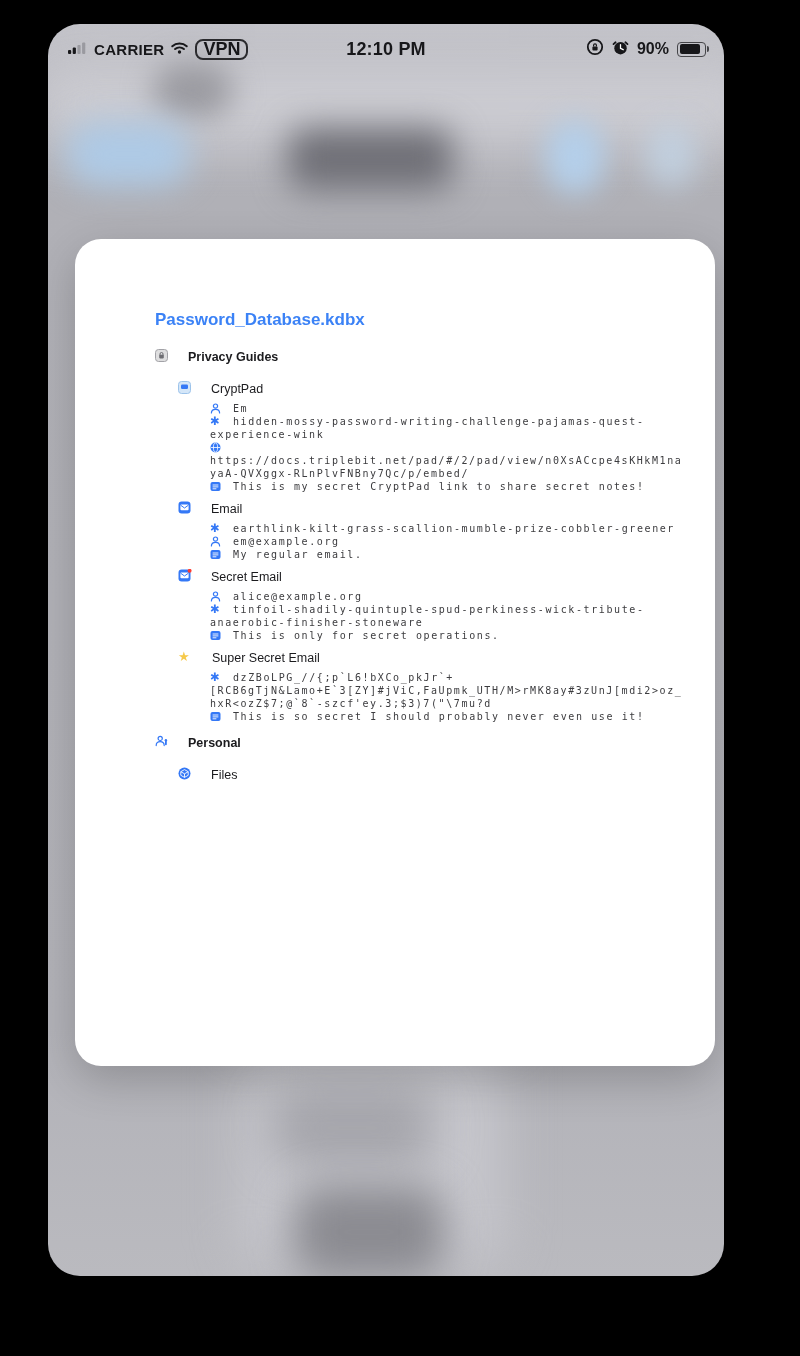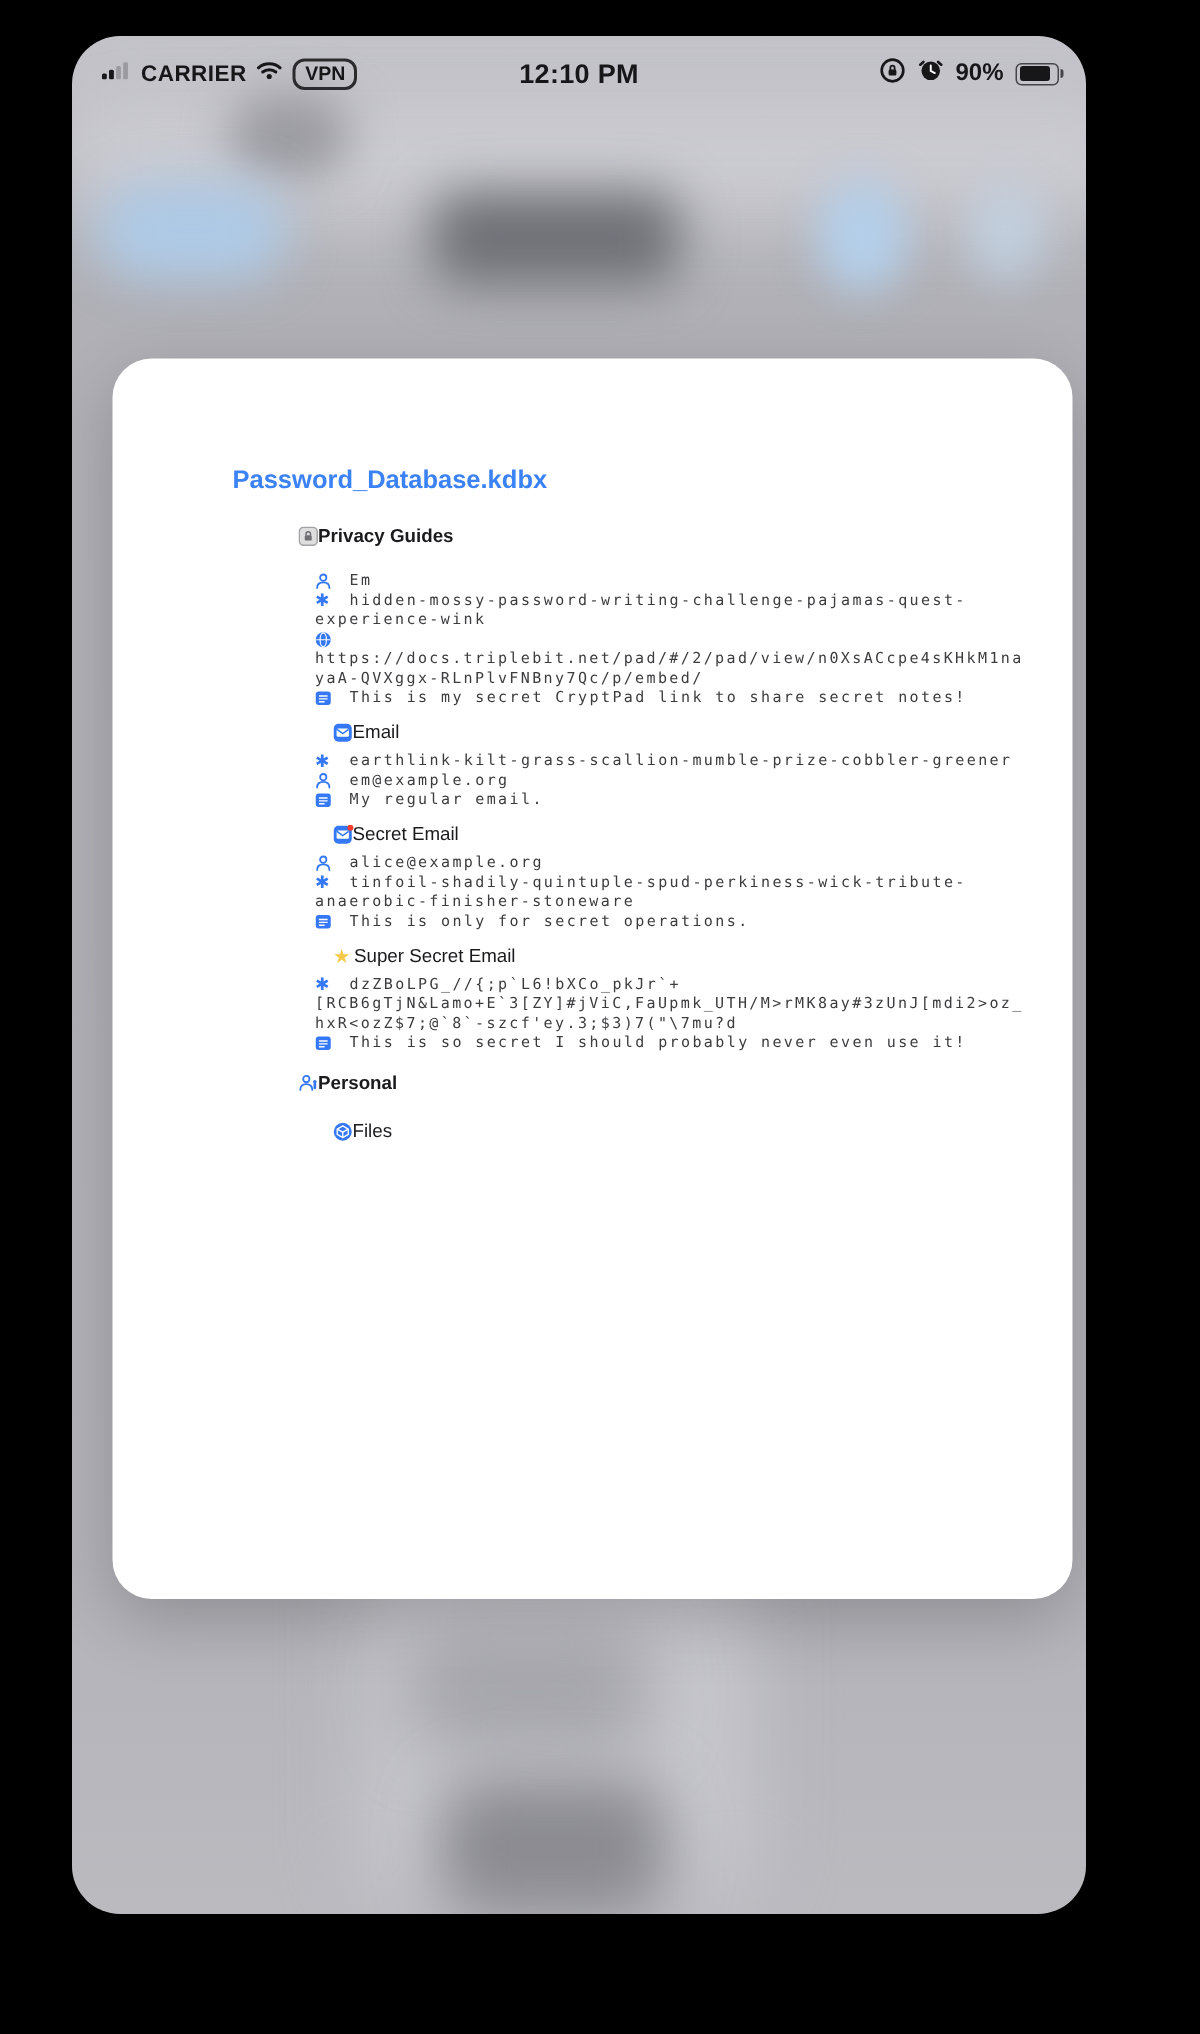--- a/index.html
+++ b/index.html
@@ -23,36 +23,36 @@
   .b-bot-mid{left:222px;top:1068px;width:165px;height:72px;background:#a4a4aa;filter:blur(22px);}
   .b-bot-dark{left:245px;top:1162px;width:152px;height:92px;background:#8b8b91;filter:blur(20px);}
 
   
   .status{position:absolute;left:0;top:6px;width:100%;height:38px;color:#17171a;}
   .st-left{position:absolute;left:20px;top:0;height:38px;display:flex;align-items:center;gap:7px;}
   .st-right{position:absolute;right:18px;top:0;height:38px;display:flex;align-items:center;gap:8px;}
   .st-time{position:absolute;left:50%;top:0;transform:translateX(-50%);height:38px;
     display:flex;align-items:center;font-size:18px;font-weight:700;letter-spacing:.2px;}
   .carrier{font-size:15px;font-weight:700;letter-spacing:.3px;}
-  .vpn{border:2px solid #2b2b2e;border-radius:8px;font-size:13px;font-weight:700;
+  .vpn{border:2px solid #2b2b2e;border-radius:8px;font-size:18px;font-weight:700;
        padding:1px 6px 2px;line-height:14px;color:#17171a;}
   .pct{font-size:16px;font-weight:600;}
   .battery{position:relative;width:27px;height:13px;border:1.5px solid #454549;border-radius:4px;}
   .battery .fill{position:absolute;left:1.5px;top:1.5px;bottom:1.5px;width:20px;background:#17171a;border-radius:2px;}
   .battery .nub{position:absolute;right:-4px;top:3.5px;width:2px;height:6px;background:#454549;border-radius:0 2px 2px 0;}
 
   
   .card{position:absolute;left:27px;top:215px;width:640px;height:827px;background:#fff;
         border-radius:26px;box-shadow:0 14px 44px rgba(0,0,0,.20);}
   .card-inner{padding:70px 38px 0 80px;}
   .doc-title{margin:0;font-size:17px;line-height:22px;font-weight:700;color:#3b82f6;}
 
   .sec{margin-top:18px;}
   .sec.personal{margin-top:12px;}
-  .sec-h,.g-h{display:flex;align-items:center;gap:0;line-height:16px;font-size:12.5px;color:#1b1b1e;margin-left:44px;}
+  .sec-h,.g-h{display:flex;align-items:flex-start;gap:20px;line-height:16px;font-size:12.5px;color:#1b1b1e;}
   .sec-h{font-weight:700;}
   .g-h{font-weight:400;}
   .groups{margin-top:16px;margin-left:23px;}
   .group + .group{margin-top:8px;}
 
   .fields{margin-top:5px;margin-left:32px;width:478px;
     font-family:"DejaVu Sans Mono",monospace;font-size:10px;line-height:13px;
     color:#3c3c3f;overflow-wrap:break-word;}
   .fv{letter-spacing:1.6px;}
   .fi{display:inline-block;width:23px;vertical-align:top;height:12px;
@@ -137,20 +137,29 @@
               <path d="M5,6 V5 A1.5,1.5 0 0 1 8,5 V6" stroke="#6e6e73" stroke-width="1" fill="none"></path>
               <rect x="4.2" y="5.8" width="4.6" height="3.6" rx="0.8" fill="#6e6e73"></rect>
             </svg>
           </span>
           <span>Privacy Guides</span>
         </div>
 
         <div class="groups">
 
           <div class="group">
+            <div class="g-h">
+              <span class="gi">
+                <svg width="13" height="13" viewBox="0 0 13 13">
+                  <rect x="0.5" y="0.5" width="12" height="12" rx="3" fill="#d4e6f8" stroke="#9cc3ea"></rect>
+                  <rect x="3" y="3.6" width="7" height="4.4" rx="1.2" fill="#3478f6"></rect>
+                </svg>
+              </span>
+              <span>CryptPad</span>
+            </div>
             <div class="fields">
               <div class="field">
                 <span class="fi">
                   <svg width="11" height="11" viewBox="0 0 11 11">
                     <circle cx="5.5" cy="3.1" r="2.1" stroke="#3478f6" stroke-width="1.2" fill="none"></circle>
                     <path d="M1.4,10 C1.4,7.5 3.2,6.3 5.5,6.3 C7.8,6.3 9.6,7.5 9.6,10" stroke="#3478f6" stroke-width="1.2" fill="none" stroke-linecap="round"></path>
                   </svg>
                 </span><span class="fv">Em</span>
               </div>
               <div class="field">

